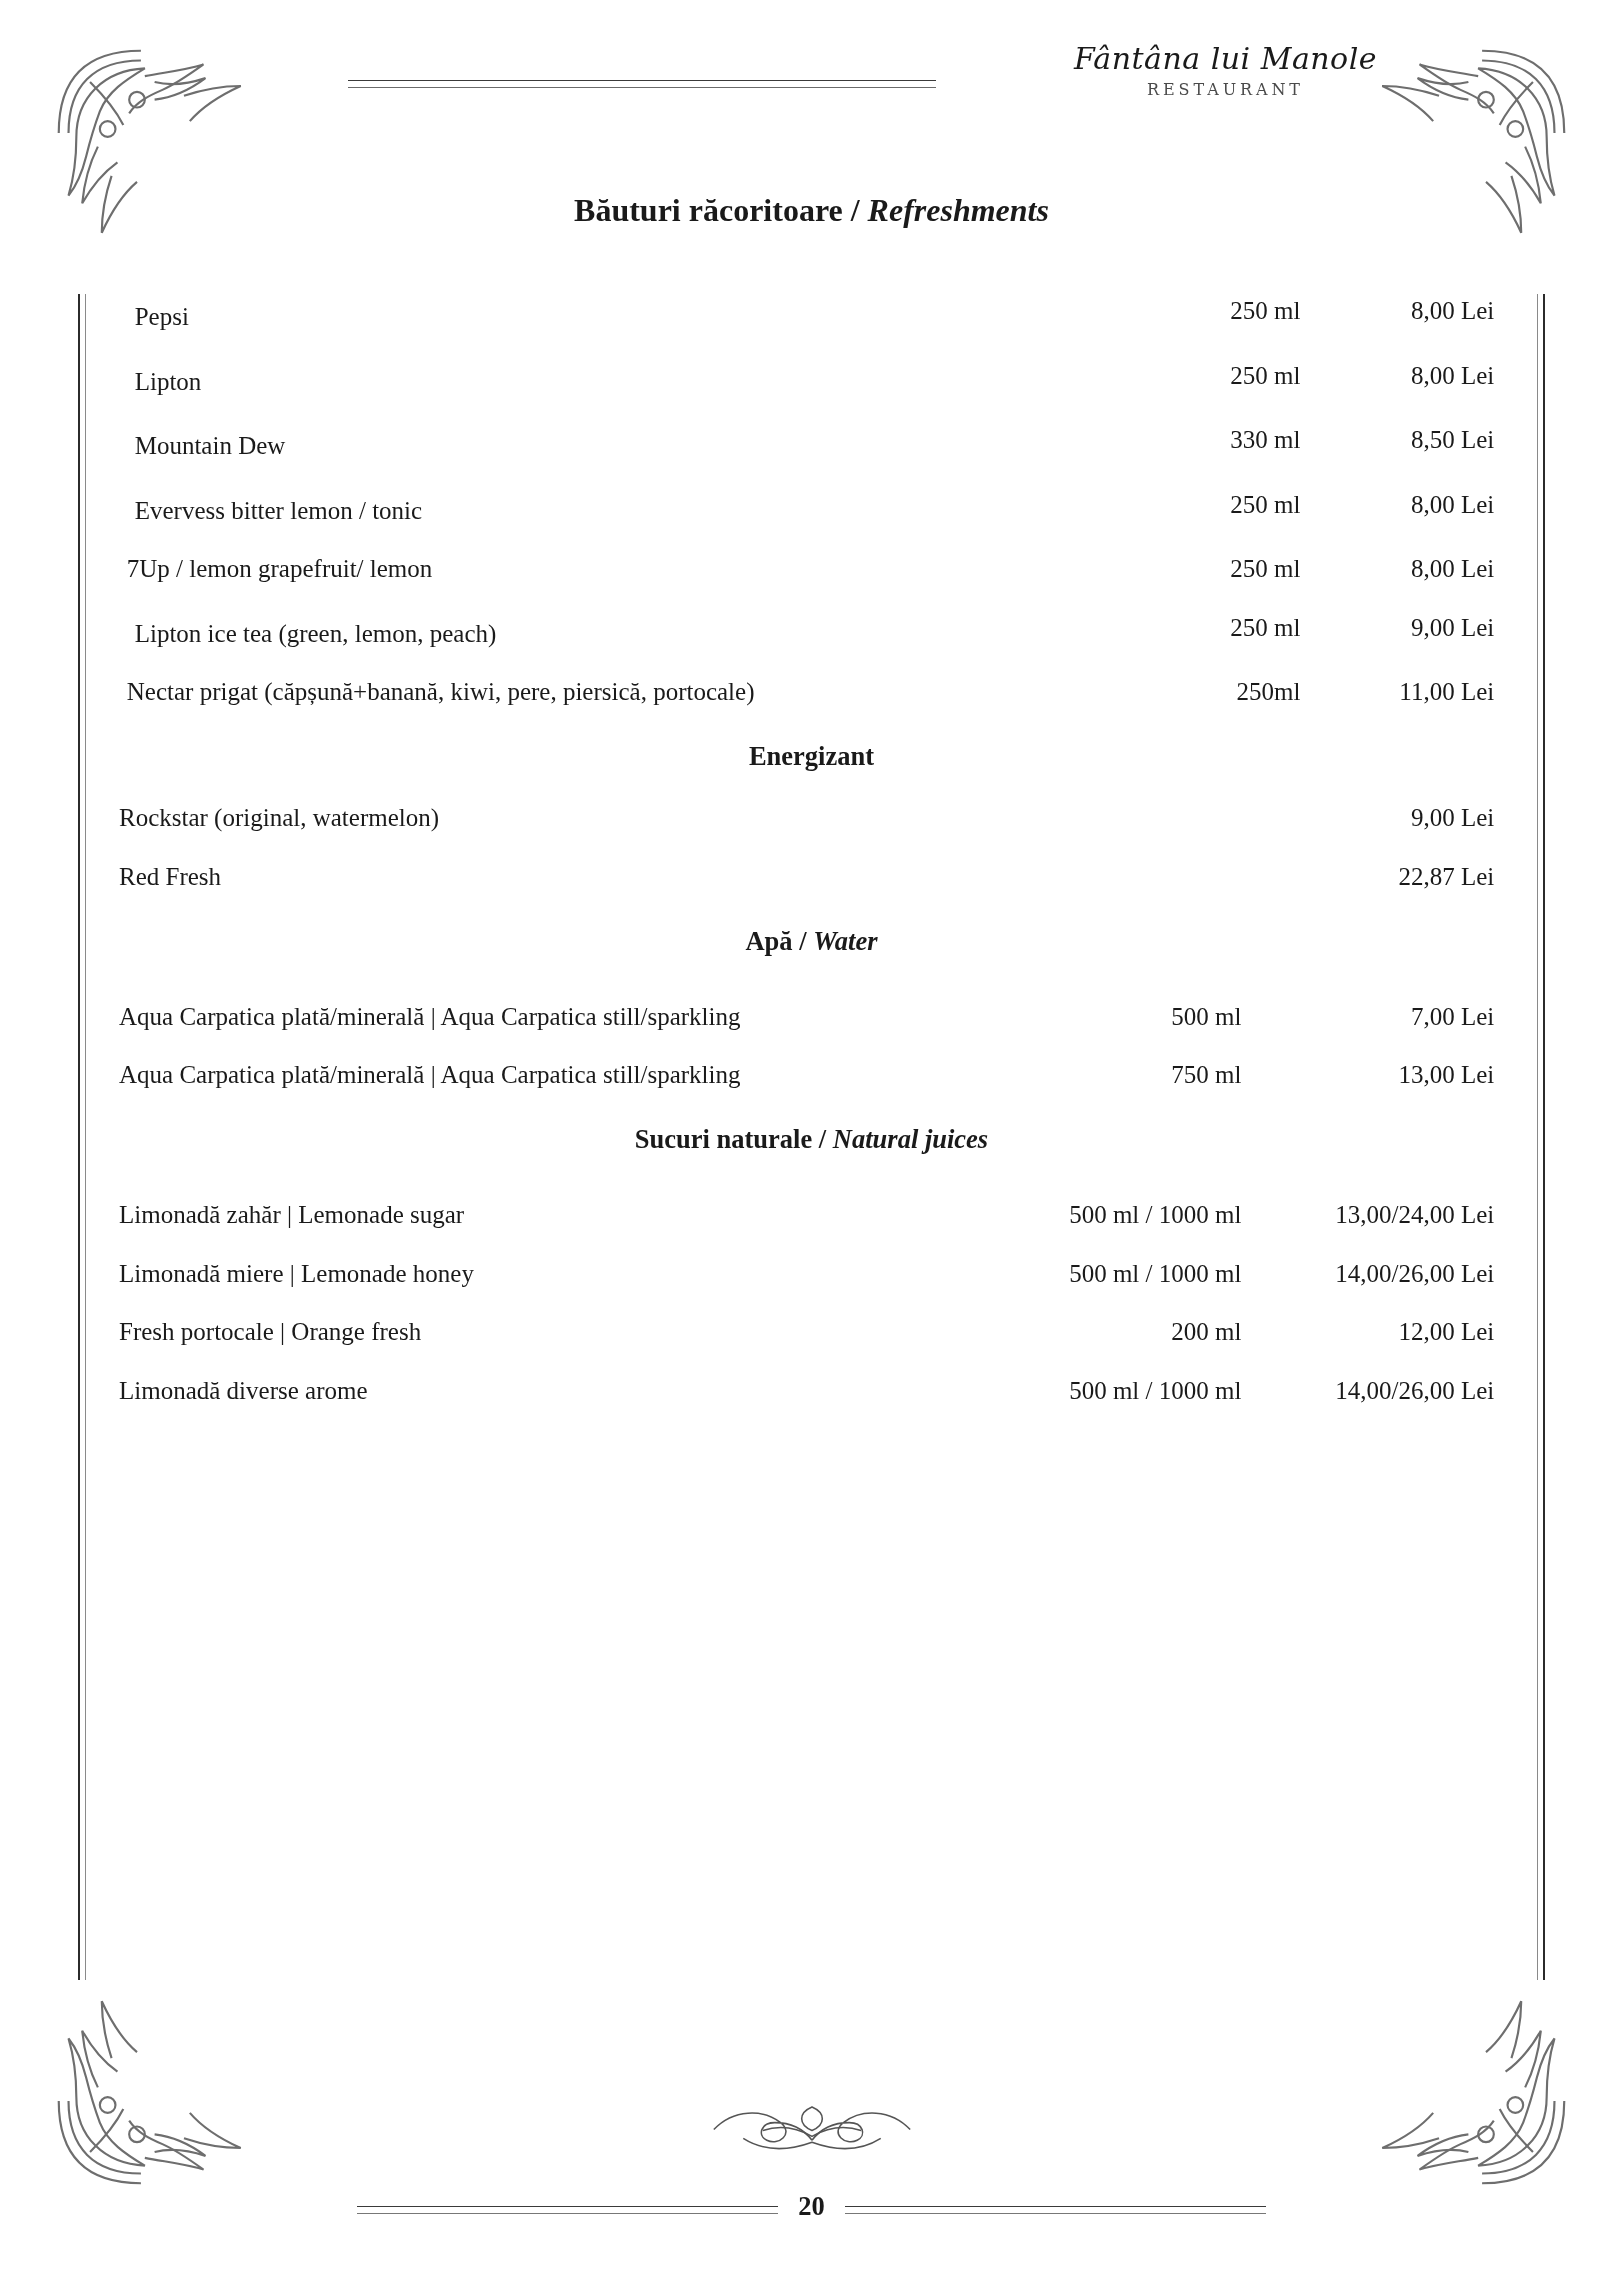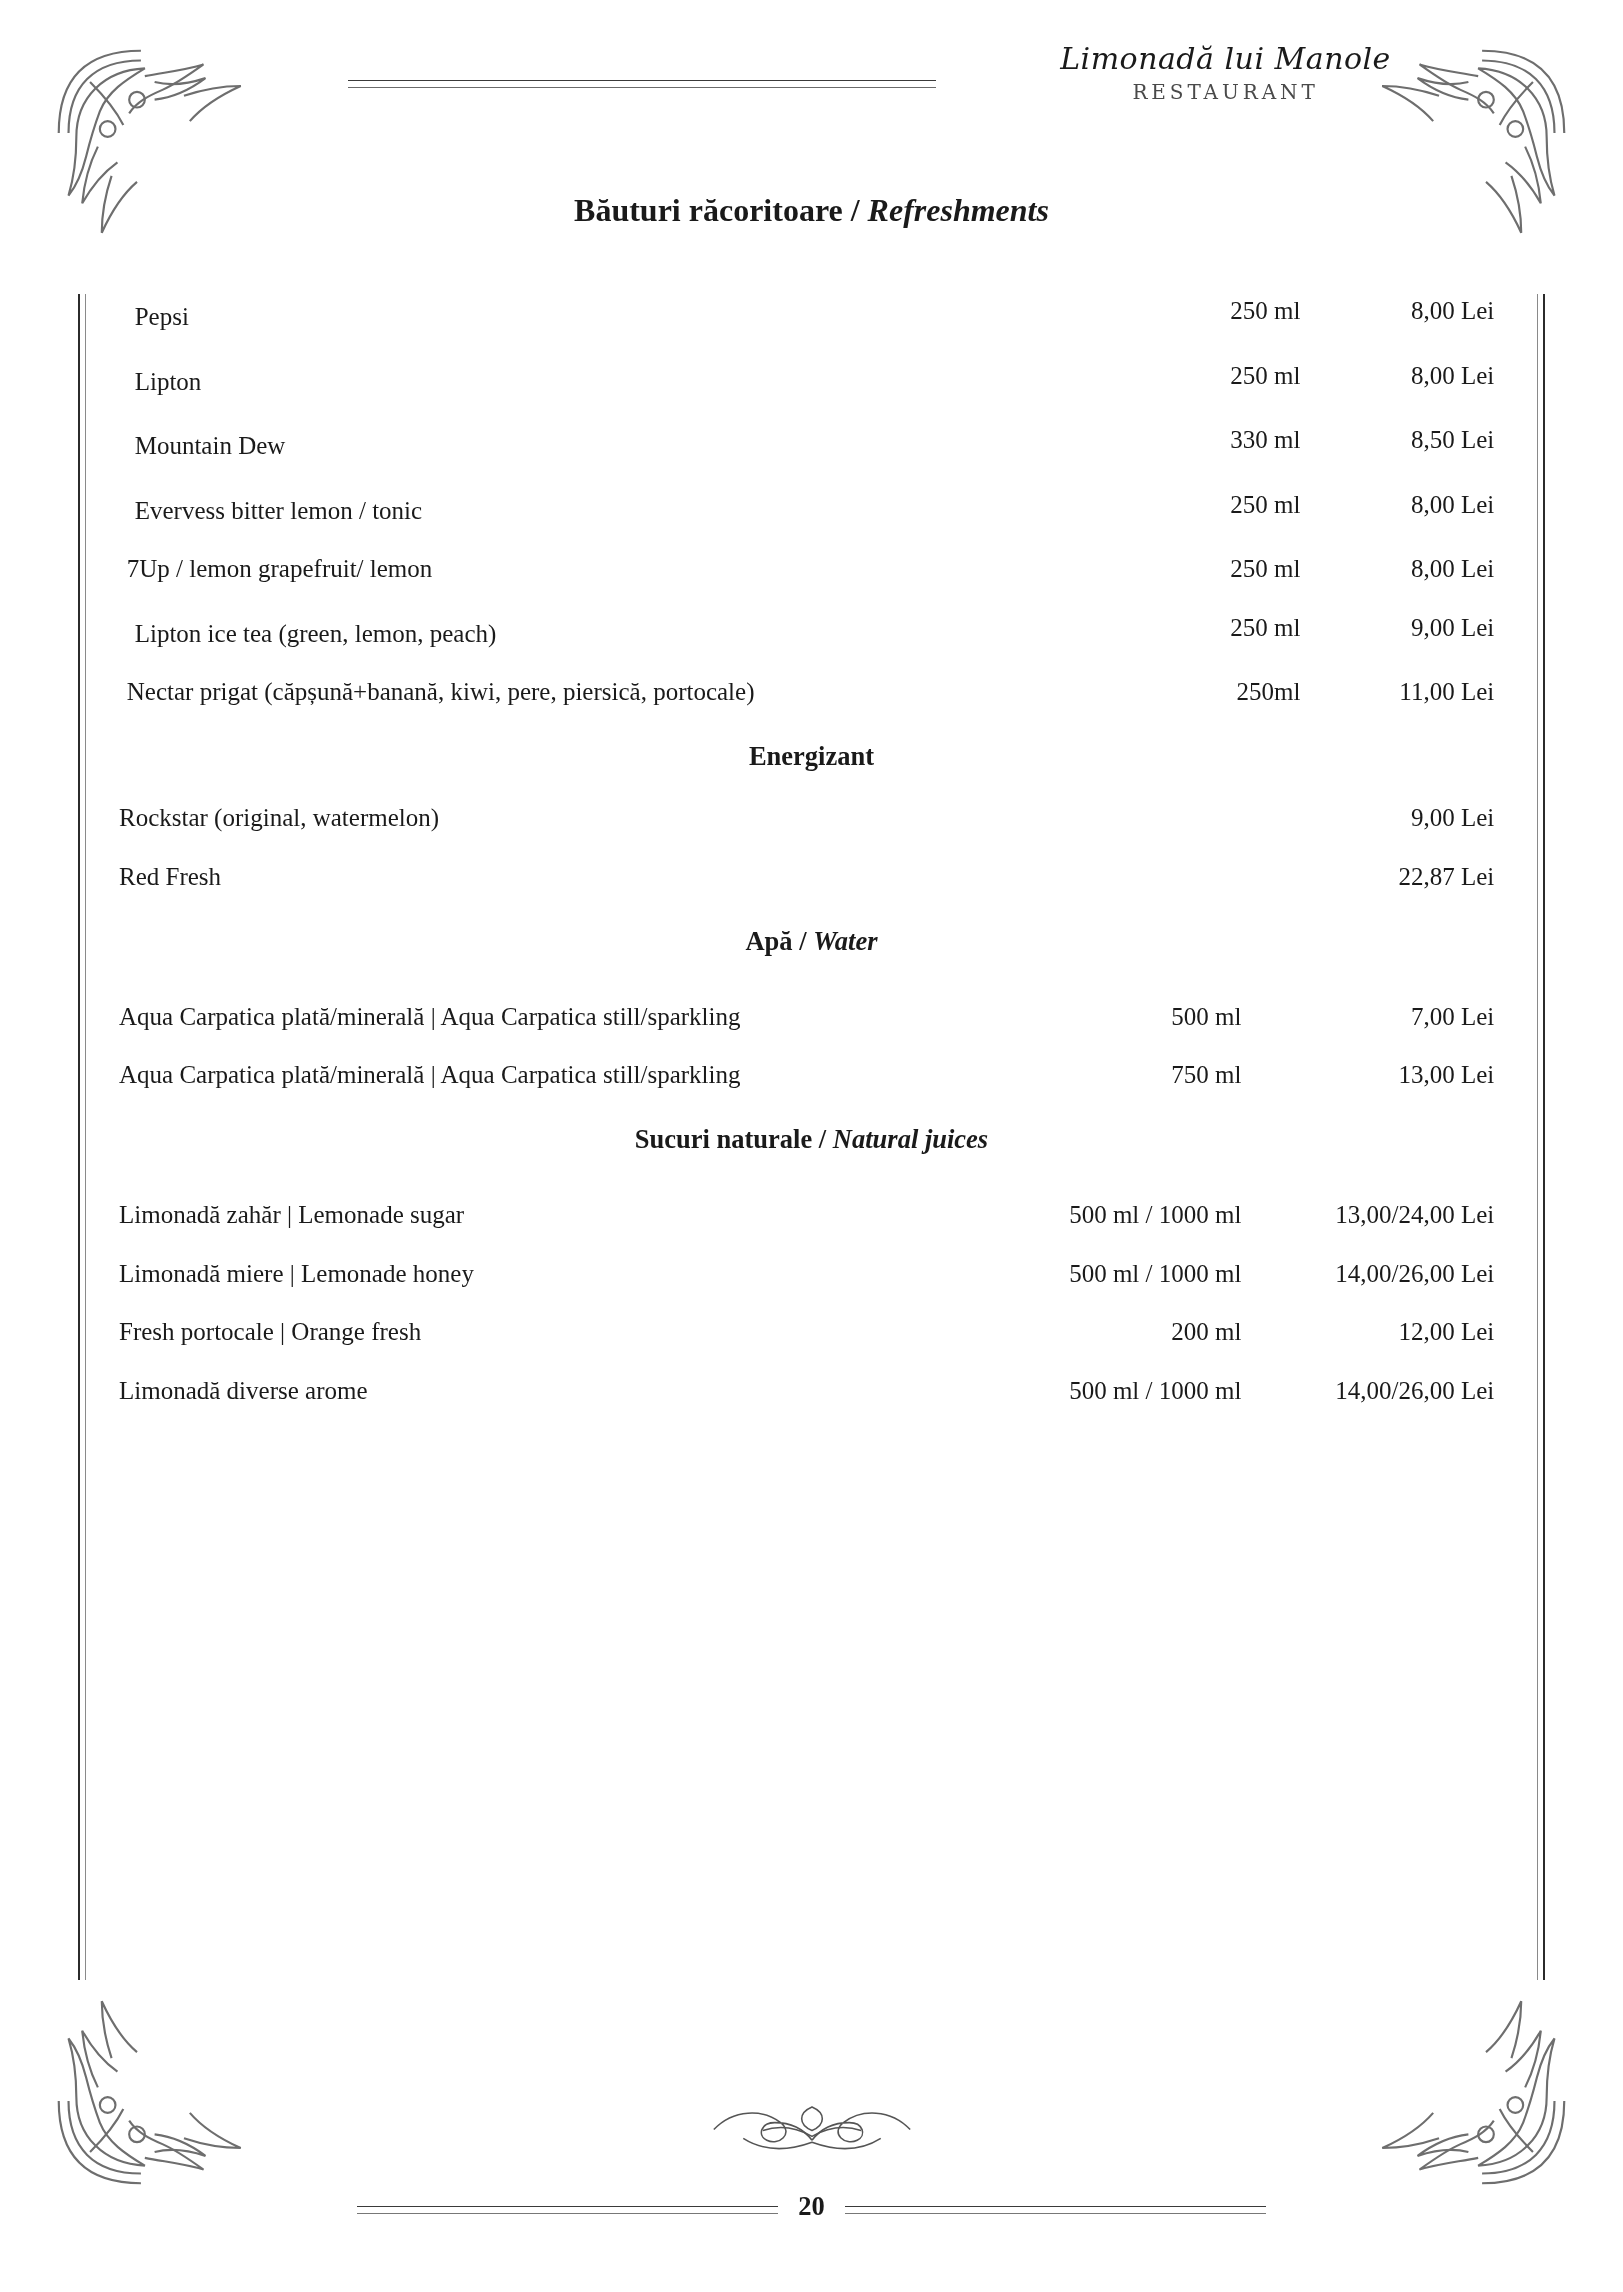--- a/index.html
+++ b/index.html
@@ -46,21 +46,21 @@
   .brand-name {
     font-family: "DejaVu Serif", serif;
     font-style: italic;
     font-size: 30px;
     letter-spacing: 0.5px;
     color: #1a1a1a;
     white-space: nowrap;
   }
   .brand-sub {
     font-family: "DejaVu Serif", serif;
-    font-size: 20px;
+    font-size: 16px;
     letter-spacing: 3.9px;
     color: #4a4a4a;
     margin-top: 3.9px;
   }
   .head-rule {
     position: absolute;
     left: 348px;
     top: 80px;
     width: 588px;
     border-top: 1.5px solid #3a3a3a;
@@ -243,21 +243,21 @@
       <circle cx="92" cy="62" r="8"></circle>
       <path d="M66 140 C60 158 56 178 56 198 C66 176 78 158 92 146"></path>
       <path d="M140 58 C158 52 178 48 198 48 C176 58 158 70 146 84"></path>
       <path d="M44 44 C58 58 70 72 78 88"></path>
     </svg>
   </div>
 
   <div class="head-rule"></div>
   <div class="head-rule2"></div>
   <div class="brand">
-    <div class="brand-name">Limonadă lui Manole</div>
+    <div class="brand-name">Fântâna lui Manole</div>
     <div class="brand-sub">RESTAURANT</div>
   </div>
 
   <div class="page-title">
     <span>Băuturi răcoritoare / </span><span class="en">Refreshments</span>
   </div>
 
   <div class="content">
 
     <div class="row indent">

